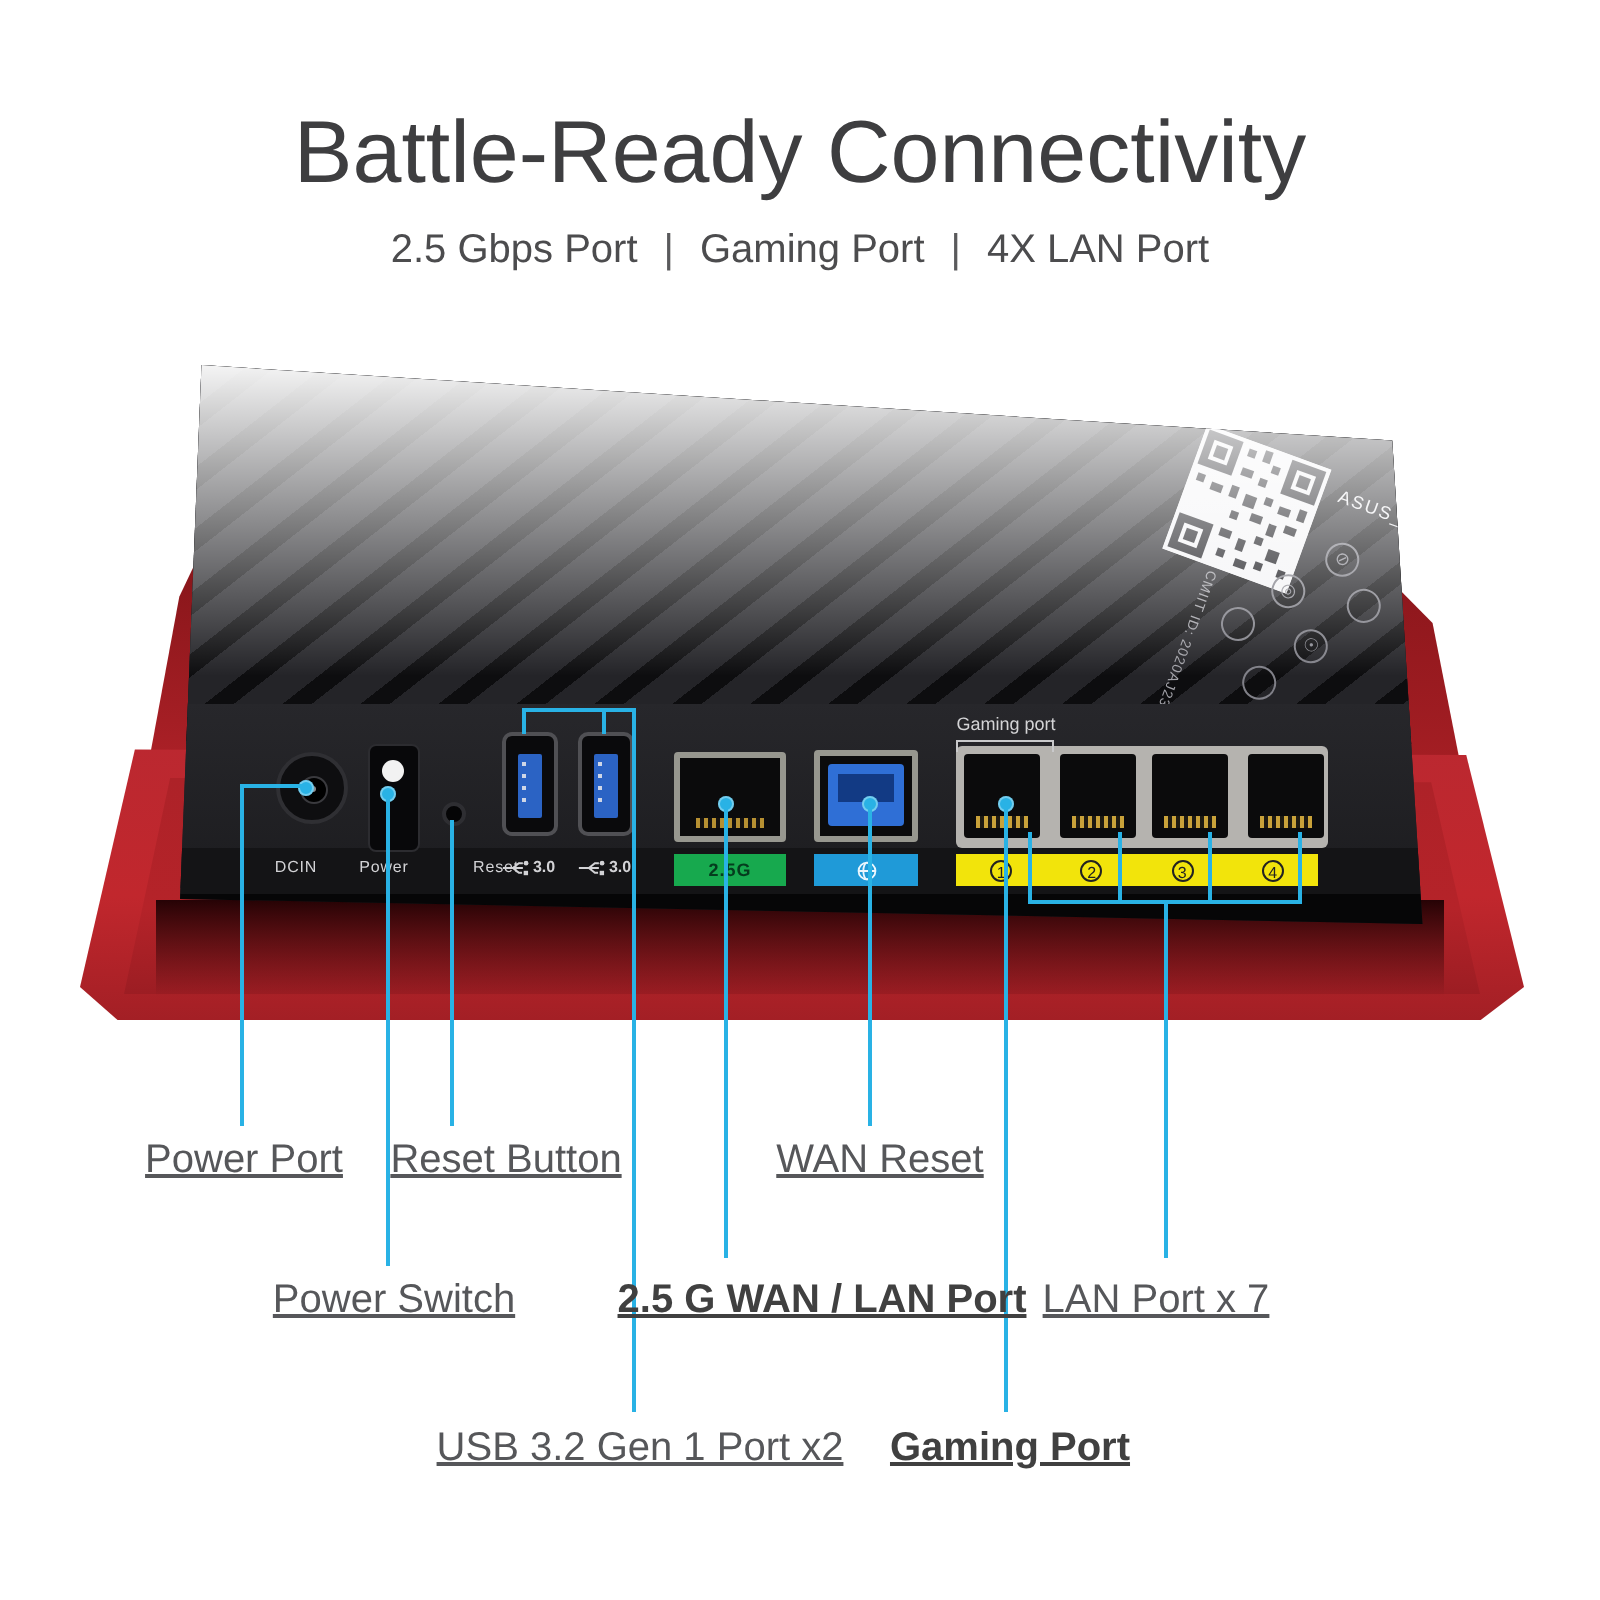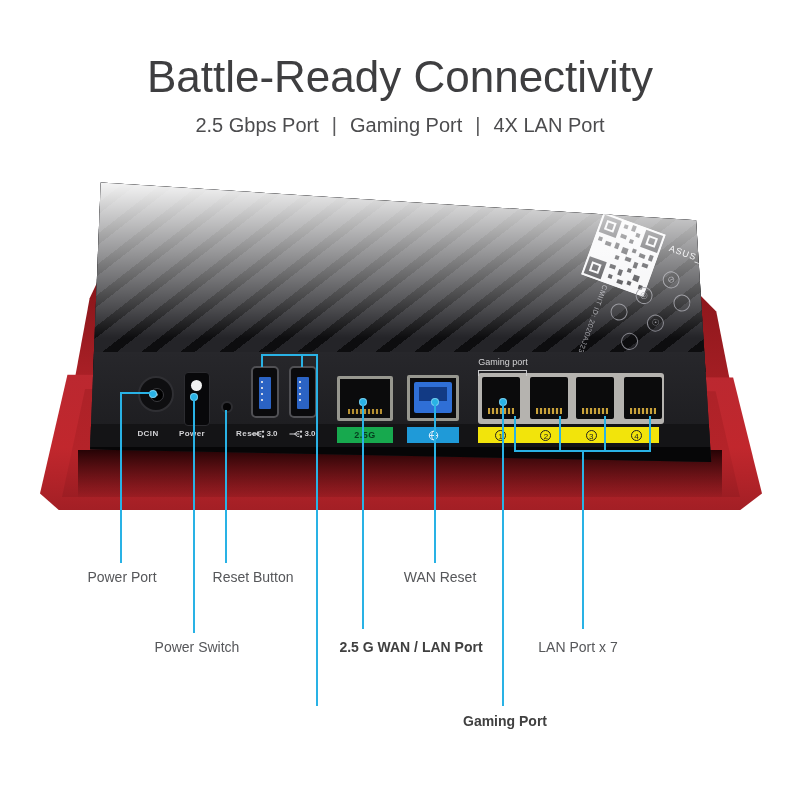--- a/index.html
+++ b/index.html
@@ -74,21 +74,21 @@
 
   .tag{position:absolute;top:279px;height:16px;display:flex;align-items:center;justify-content:center;}
   .tag-green{left:252px;width:56px;background:#17a94e;}
   .tag-green span{font-size:9px;font-weight:bold;color:#053d1e;letter-spacing:.5px;}
   .tag-blue{left:322px;width:52px;background:#1f9ad8;}
   .tag-yellow{left:393px;width:181px;background:#f2e40b;justify-content:space-around;}
   .numchip{display:inline-block;width:11px;height:11px;border:1px solid #222;border-radius:50%;
        font-size:8px;line-height:11px;text-align:center;color:#222;box-sizing:border-box;}
 
   .panel-txt{position:absolute;top:281px;transform:translateX(-50%);
-       font-size:8px;font-weight:bold;color:#d2d2d5;letter-spacing:.4px;text-align:center;}
+       font-size:8px;font-weight:normal;color:#d2d2d5;letter-spacing:.4px;text-align:center;}
   .usb-mark{position:absolute;top:281px;transform:translateX(-50%);display:flex;align-items:center;gap:2px;
        font-size:8px;font-weight:bold;color:#d2d2d5;}
 
   .gaming-lbl{position:absolute;left:387px;top:209px;width:62px;text-align:center;
        font-size:9px;color:#d4d4d6;}
   .gaming-bracket{position:absolute;left:393px;top:222px;width:49px;height:6px;
        border-top:1.5px solid #c9c9cb;border-left:1.5px solid #c9c9cb;border-right:1.5px solid #c9c9cb;box-sizing:border-box;}
 
   
   .sticker{position:absolute;left:408px;top:48px;width:220px;height:165px;transform:rotate(20deg);}
@@ -96,21 +96,21 @@
        background:repeating-linear-gradient(90deg,#15151a 0 2px,#f4f4f6 2px 4px);}
   .qr{position:absolute;left:88px;top:20px;width:66px;height:66px;background:#f4f4f6;}
   .model-txt{position:absolute;left:162px;top:26px;font-size:9px;color:#ededf0;letter-spacing:1px;}
   .cmiit-txt{position:absolute;left:118px;top:88px;font-size:7px;color:#a2a2a8;transform:rotate(90deg);transform-origin:left top;letter-spacing:.5px;}
   .ring{position:absolute;width:17px;height:17px;border:1.5px solid #808088;border-radius:50%;
        box-sizing:border-box;color:#8c8c94;font-size:9px;line-height:14px;text-align:center;}
 
   
   .cl{position:absolute;background:#29b2e5;}
   .dot{position:absolute;width:8px;height:8px;border-radius:50%;background:#29b2e5;box-shadow:0 0 0 1px rgba(255,255,255,.35) inset;}
-  .lbl{position:absolute;transform:translateX(-50%);font-size:14px;color:#56575a;white-space:nowrap;}
+  .lbl{position:absolute;transform:translateX(-50%);font-size:20px;color:#56575a;white-space:nowrap;text-decoration:underline;}
   .lbl.em{color:#404040;font-weight:bold;}
 </style>
 </head>
 <body>
 
 <div class="canvas">
 
   <div class="title">Battle-Ready Connectivity</div>
   <div class="subtitle">
     <span>2.5 Gbps Port</span><span class="sep">|</span><span>Gaming Port</span><span class="sep">|</span><span>4X LAN Port</span>
@@ -293,15 +293,16 @@
   <div class="cl" style="left:649px;top:416px;width:2px;height:36px;"></div>
   <div class="cl" style="left:514px;top:450px;width:137px;height:2px;"></div>
   <div class="cl" style="left:582px;top:450px;width:2px;height:179px;"></div>
 
   <div class="lbl" style="left:122px;top:569px;">Power Port</div>
   <div class="lbl" style="left:253px;top:569px;">Reset Button</div>
   <div class="lbl" style="left:440px;top:569px;">WAN Reset</div>
   <div class="lbl" style="left:197px;top:639px;">Power Switch</div>
   <div class="lbl em" style="left:411px;top:639px;">2.5 G WAN / LAN Port</div>
   <div class="lbl" style="left:578px;top:639px;">LAN Port x 7</div>
+  <div class="lbl" style="left:320px;top:713px;">USB 3.2 Gen 1 Port x2</div>
   <div class="lbl em" style="left:505px;top:713px;">Gaming Port</div>
 
 </div>
 
 </body></html>

